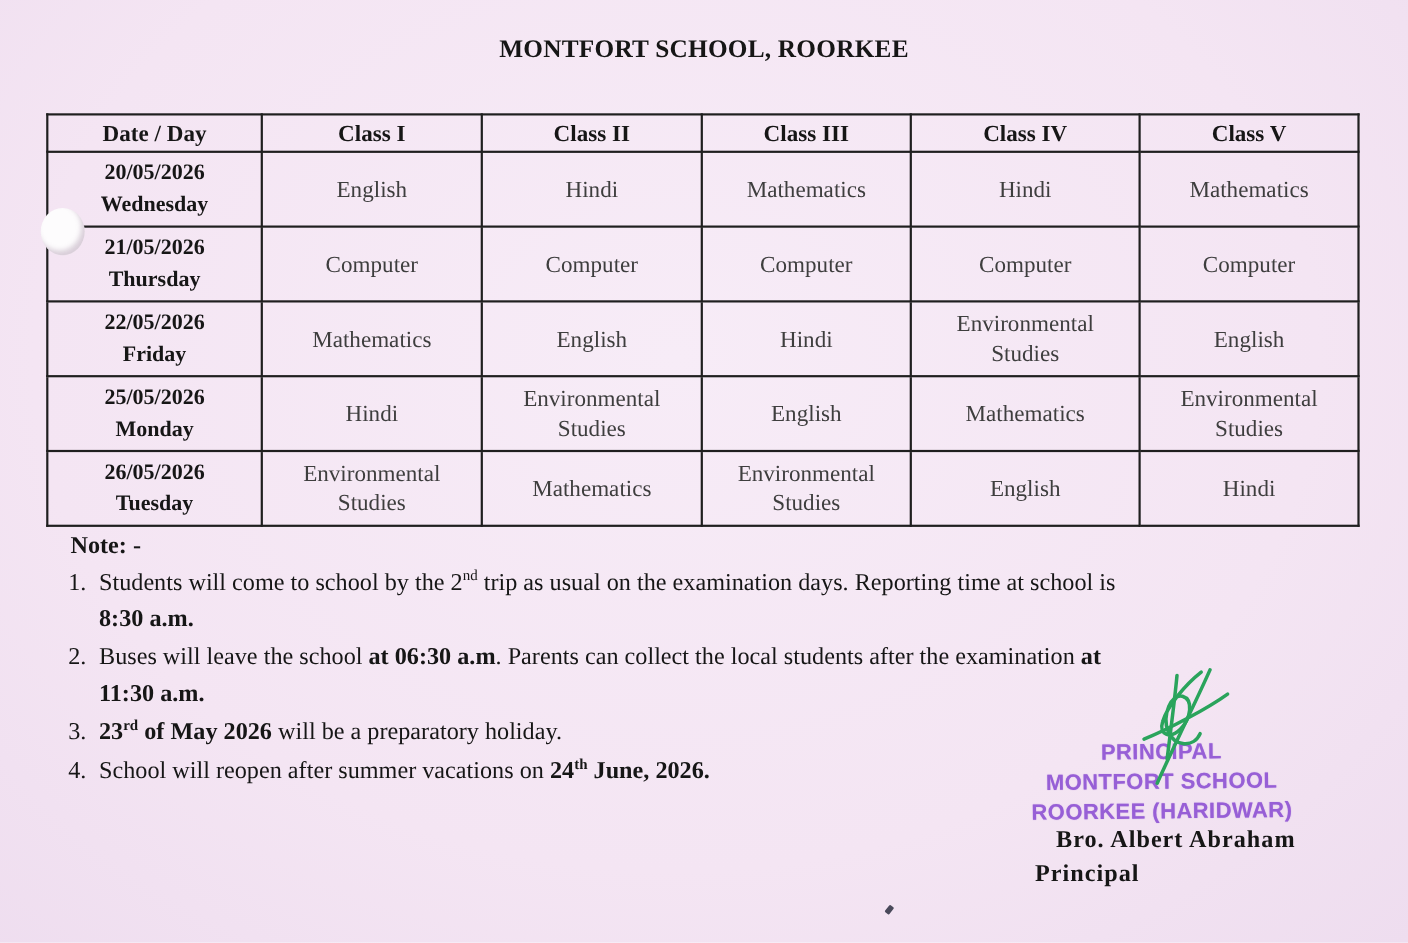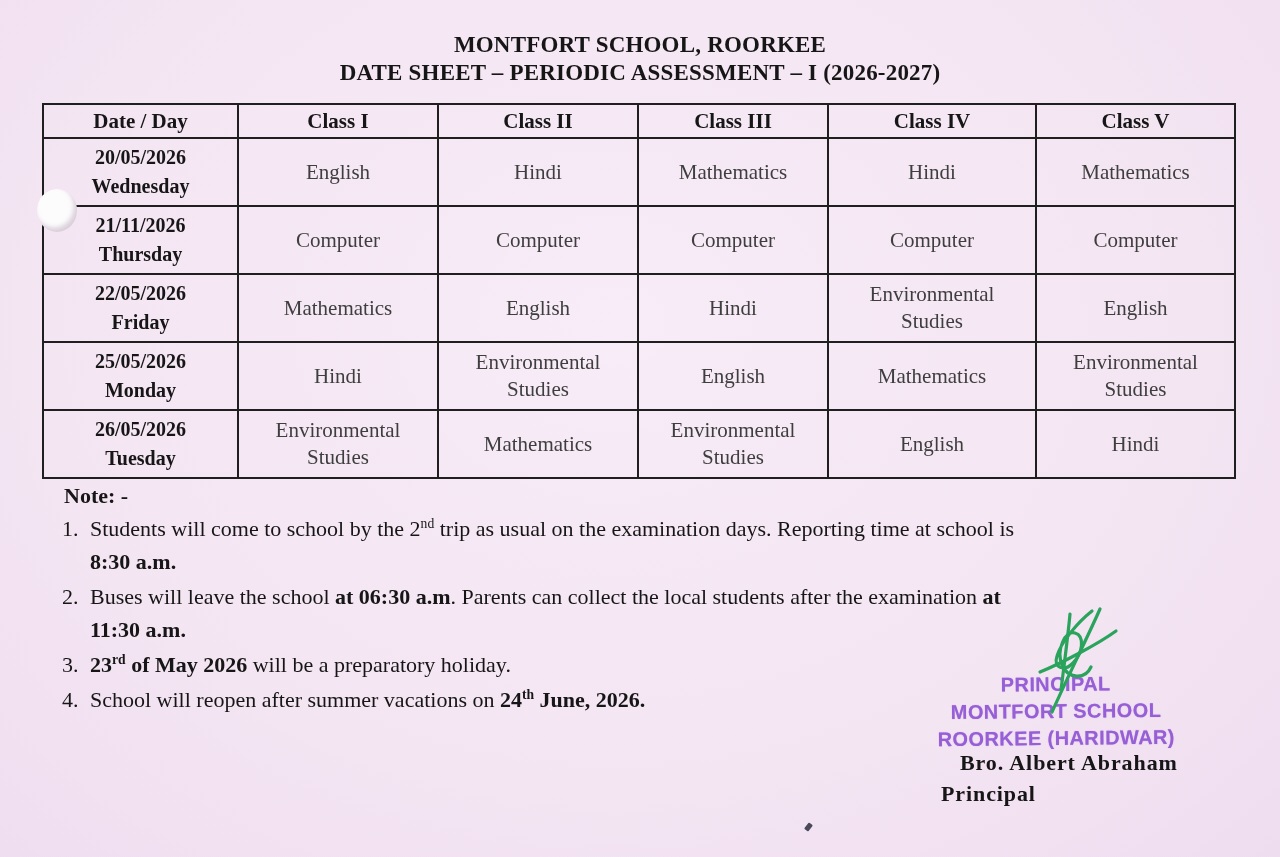--- a/index.html
+++ b/index.html
@@ -59,21 +59,20 @@
   .scan-dot{
     position:absolute;left:806px;top:823px;width:5px;height:8px;
     background:#49495a;transform:rotate(38deg);border-radius:1px;
   }
 </style>
 </head>
 <body>
 
 <div class="titles">
   <div>MONTFORT SCHOOL, ROORKEE</div>
-  <div>DATE SHEET – PERIODIC ASSESSMENT – I (2026-2027)</div>
 </div>
 
 <table class="datesheet">
   <colgroup>
     <col style="width:195px">
       <col style="width:200px">
       <col style="width:200px">
     <col style="width:190px">
       <col style="width:208px">
       <col style="width:199px">
@@ -95,21 +94,21 @@
           <div>Wednesday</div>
         </td>
         <td class="subject-cell">English</td>
         <td class="subject-cell">Hindi</td>
         <td class="subject-cell">Mathematics</td>
         <td class="subject-cell">Hindi</td>
         <td class="subject-cell">Mathematics</td>
       </tr>
       <tr>
         <td class="date-cell">
-          <div>21/11/2026</div>
+          <div>21/05/2026</div>
           <div>Thursday</div>
         </td>
         <td class="subject-cell">Computer</td>
         <td class="subject-cell">Computer</td>
         <td class="subject-cell">Computer</td>
         <td class="subject-cell">Computer</td>
         <td class="subject-cell">Computer</td>
       </tr>
       <tr>
         <td class="date-cell">

